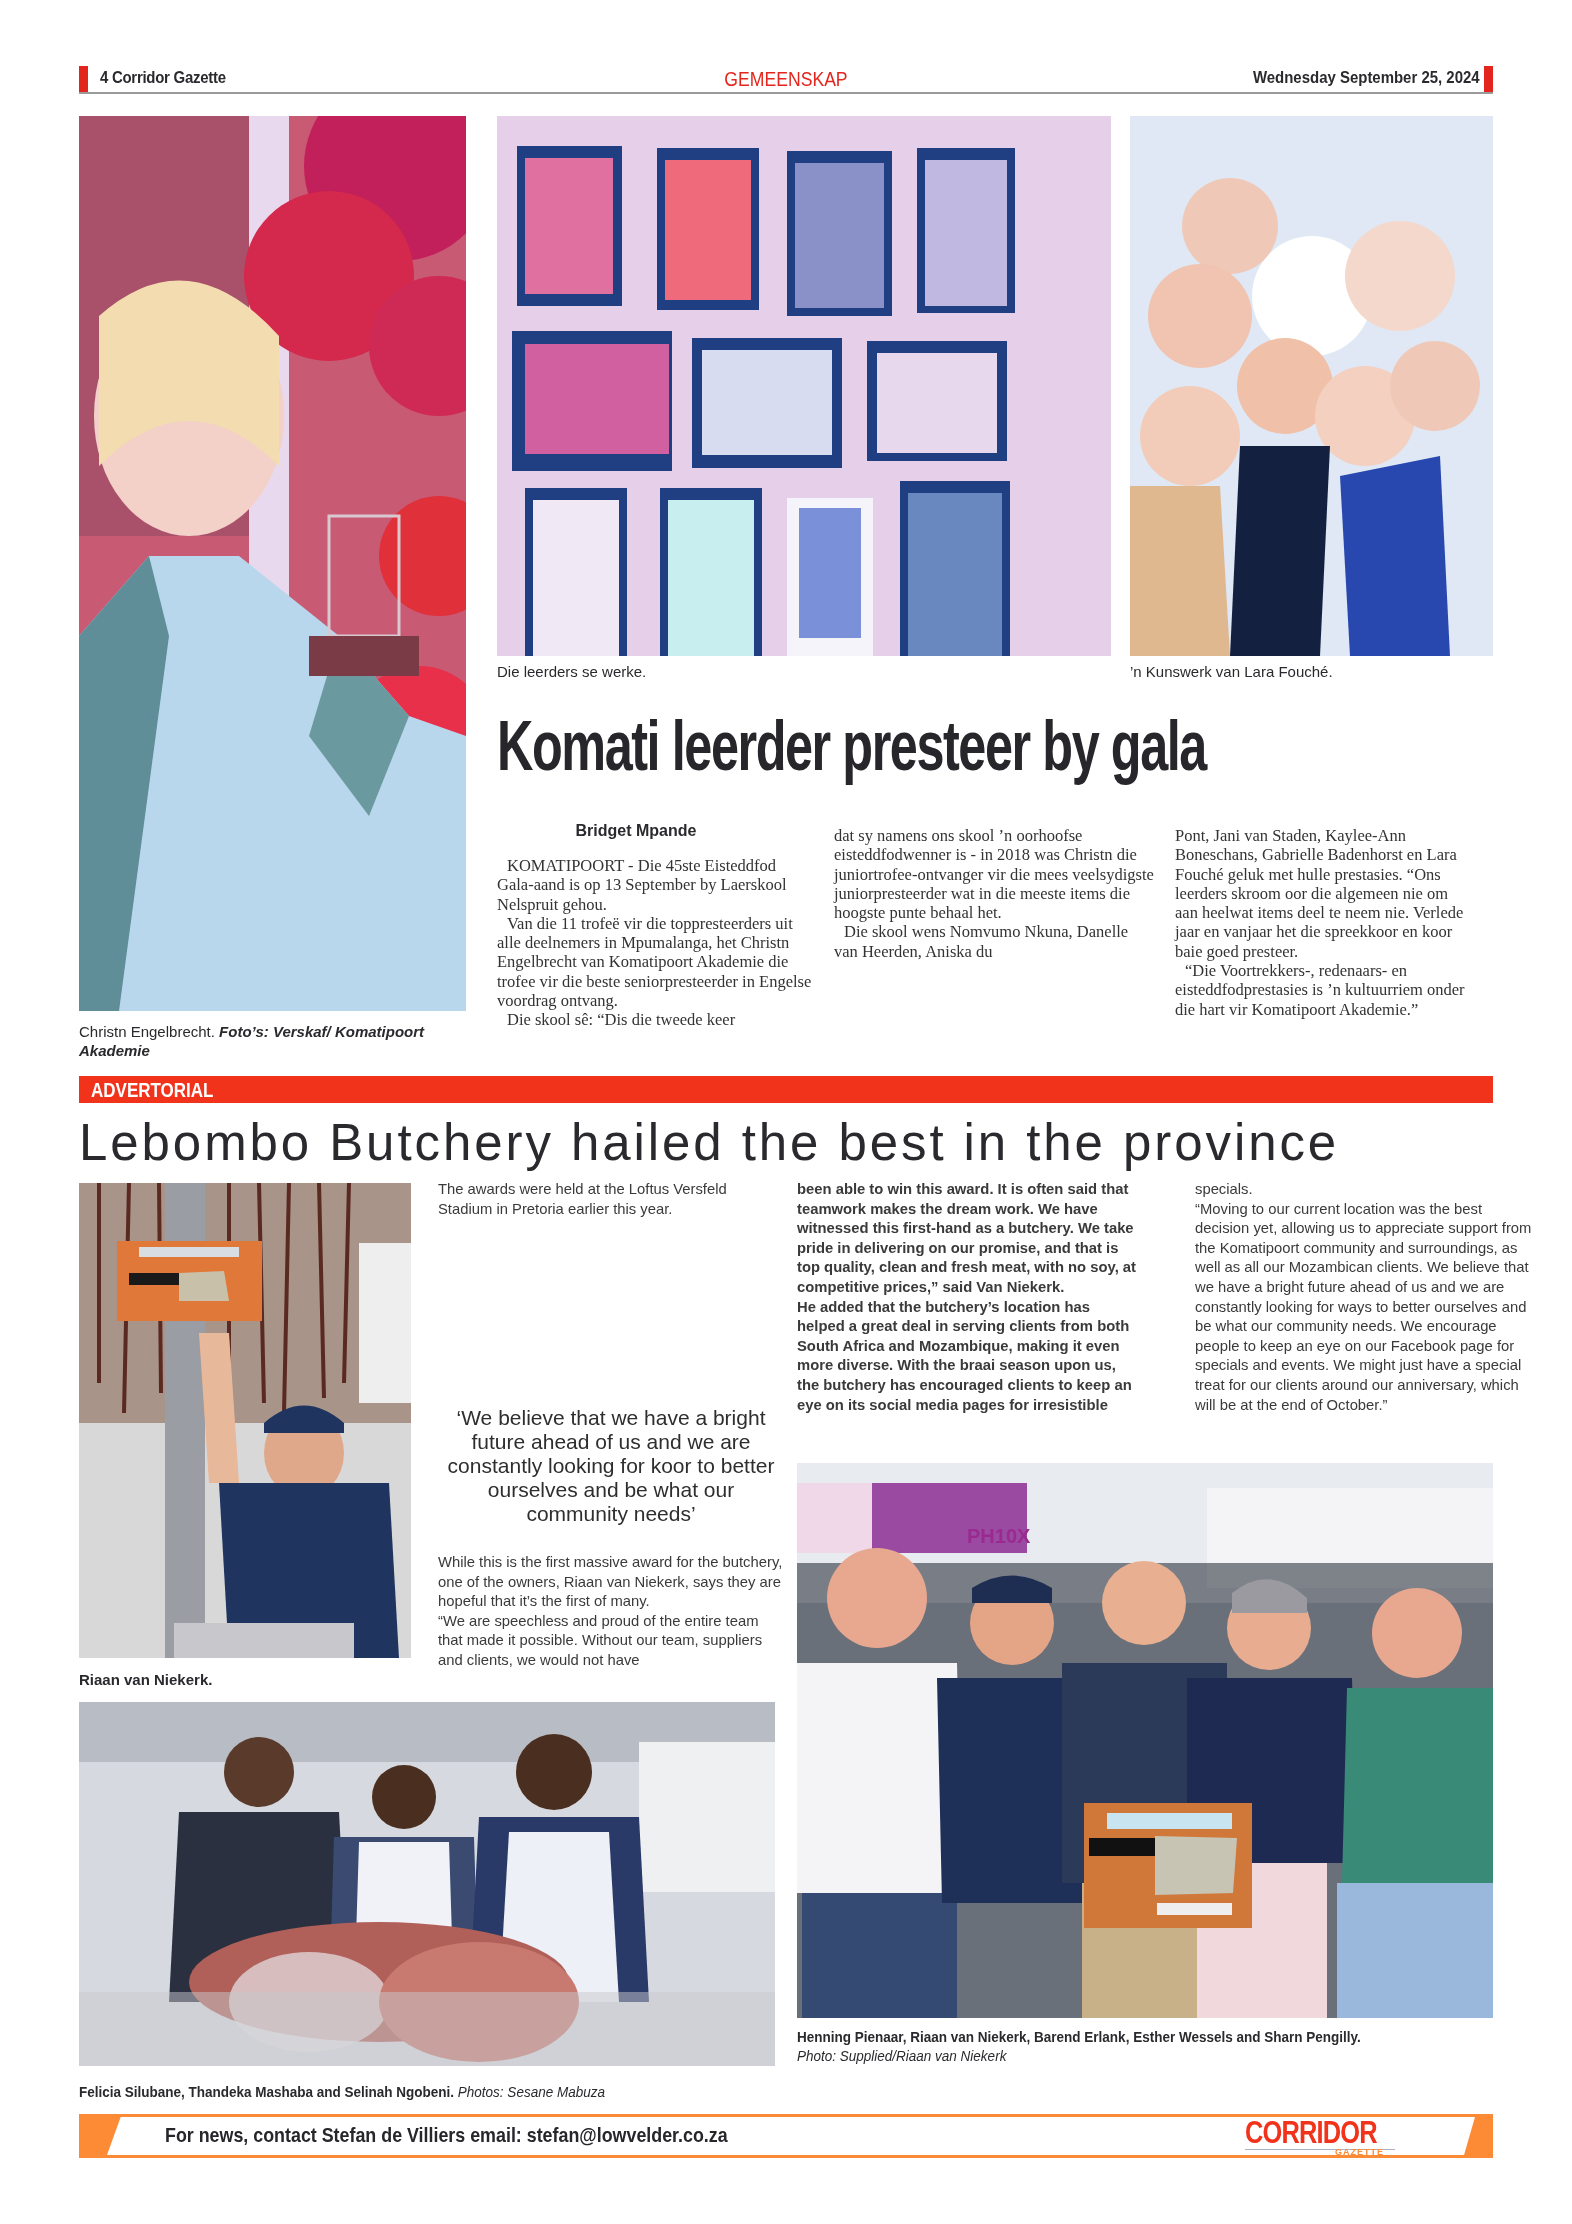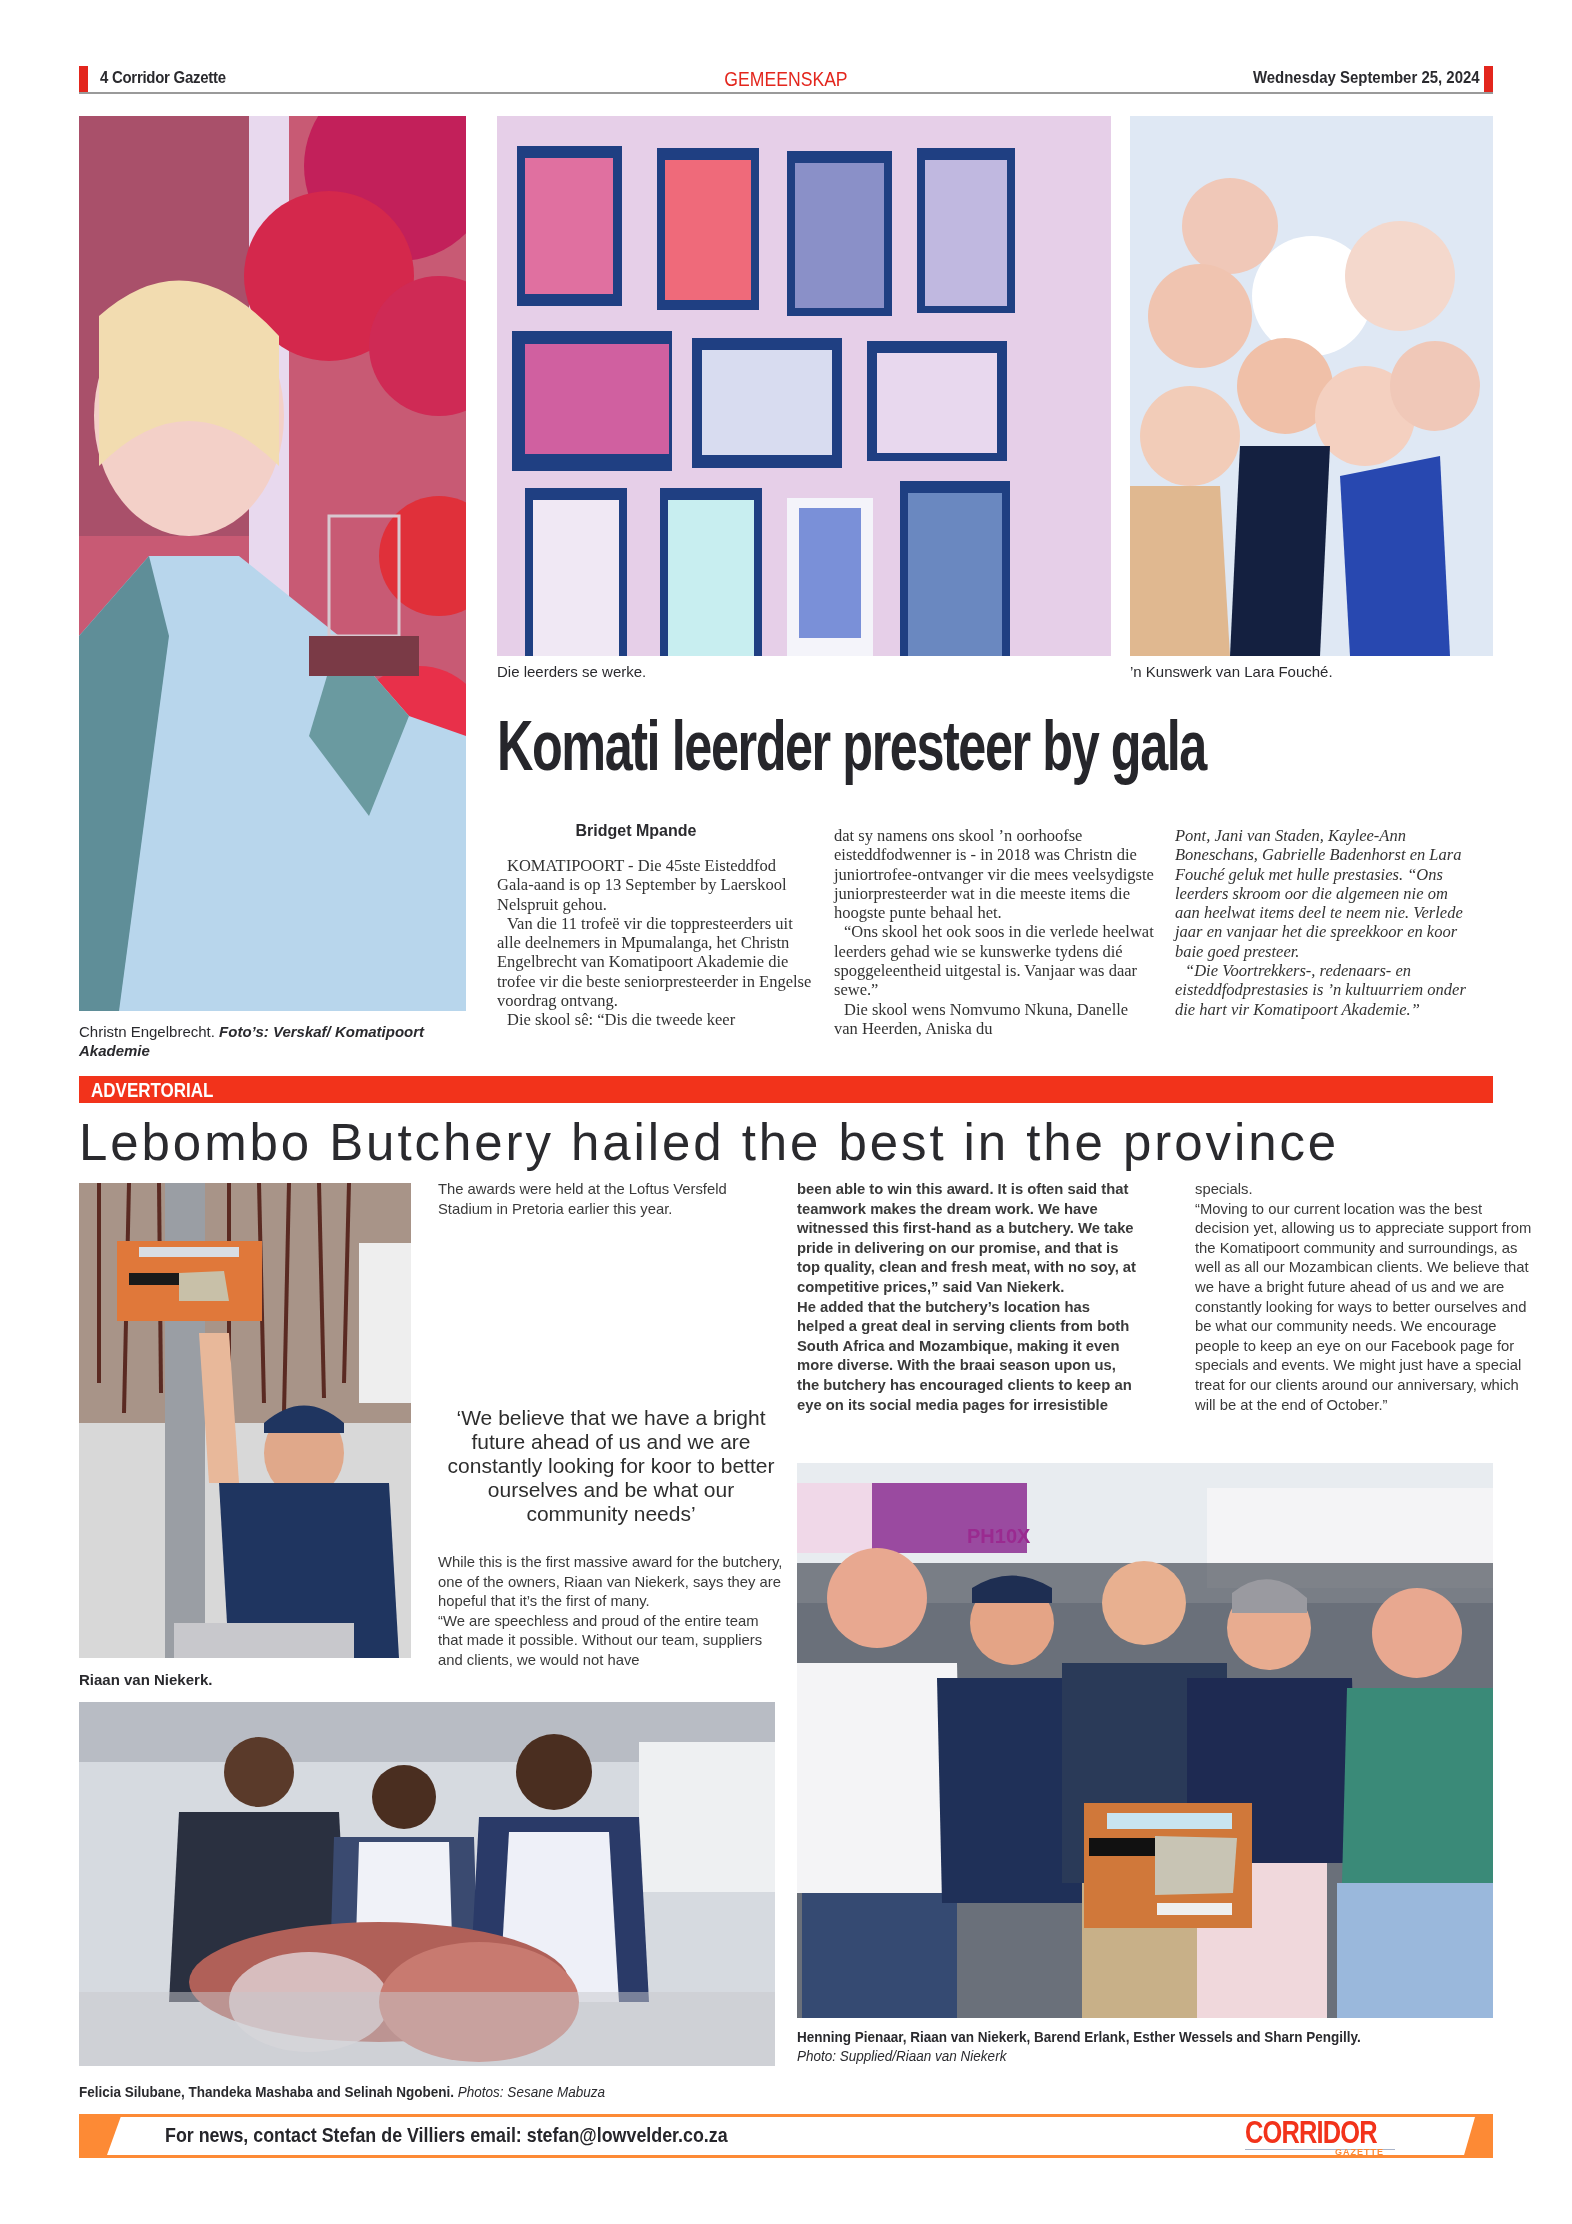--- a/index.html
+++ b/index.html
@@ -132,24 +132,23 @@
 <div class="abs headline1">Komati leerder presteer by gala</div>
 <div class="abs byline">Bridget Mpande</div>
 
 <div class="abs serifcol" style="left:497px;top:856px;width:318px;">
   <p>KOMATIPOORT - Die 45ste Eisteddfod Gala-aand is op 13 September by Laerskool Nelspruit gehou.</p>
   <p>Van die 11 trofeë vir die toppresteerders uit alle deelnemers in Mpumalanga, het Christn Engelbrecht van Komatipoort Akademie die trofee vir die beste seniorpresteerder in Engelse voordrag ontvang.</p>
   <p>Die skool sê: “Dis die tweede keer</p>
 </div>
 <div class="abs serifcol" style="left:834px;top:826px;width:320px;">
   <p class="noind">dat sy namens ons skool ’n oorhoofse eisteddfodwenner is - in 2018 was Christn die juniortrofee-ontvanger vir die mees veelsydigste juniorpresteerder wat in die meeste items die hoogste punte behaal het.</p>
-  <p>“Ons skool het ook soos in die verlede heelwat leerders gehad wie se kunswerke tydens dié spoggeleentheid uitgestal is. Vanjaar was daar sewe.”</p>
   <p>Die skool wens Nomvumo Nkuna, Danelle van Heerden, Aniska du</p>
 </div>
-<div class="abs serifcol" style="left:1175px;top:826px;width:300px;font-style:italic;">
+<div class="abs serifcol" style="left:1175px;top:826px;width:300px;">
   <p class="noind">Pont, Jani van Staden, Kaylee-Ann Boneschans, Gabrielle Badenhorst en Lara Fouché geluk met hulle prestasies. “Ons leerders skroom oor die algemeen nie om aan heelwat items deel te neem nie. Verlede jaar en vanjaar het die spreekkoor en koor baie goed presteer.</p>
   <p>“Die Voortrekkers-, redenaars- en eisteddfodprestasies is ’n kultuurriem onder die hart vir Komatipoort Akademie.”</p>
 </div>
 
 <div class="abs adv-bar"></div>
 <div class="abs adv-label">ADVERTORIAL</div>
 <div class="abs headline2">Lebombo Butchery hailed the best in the province</div>
 
 <div class="abs photo" style="left:79px;top:1183px;width:332px;height:475px;">
   <svg viewBox="0 0 332 475" preserveAspectRatio="none">

